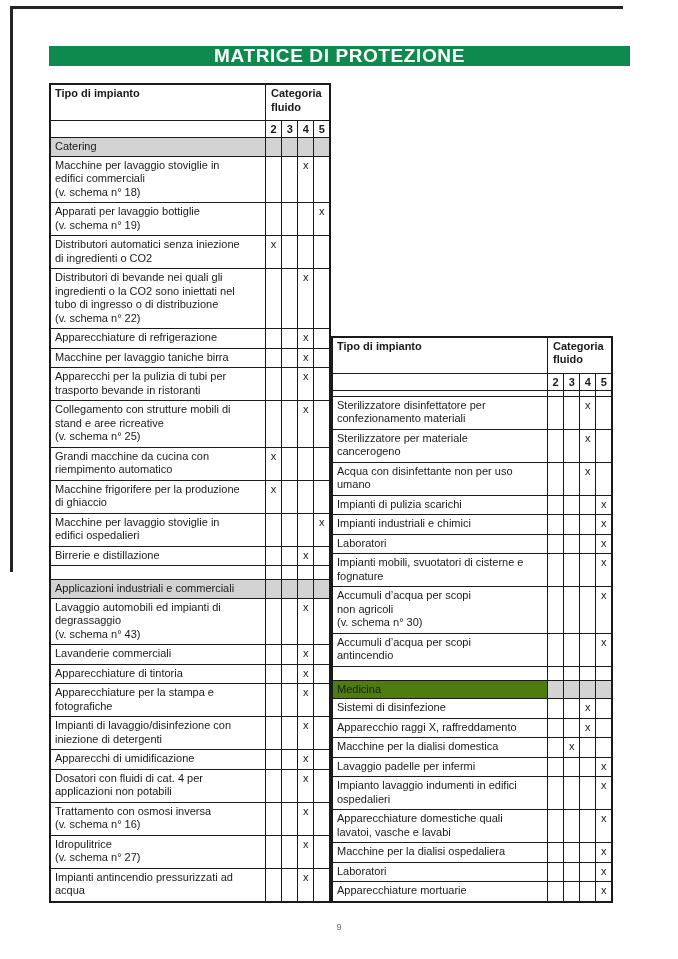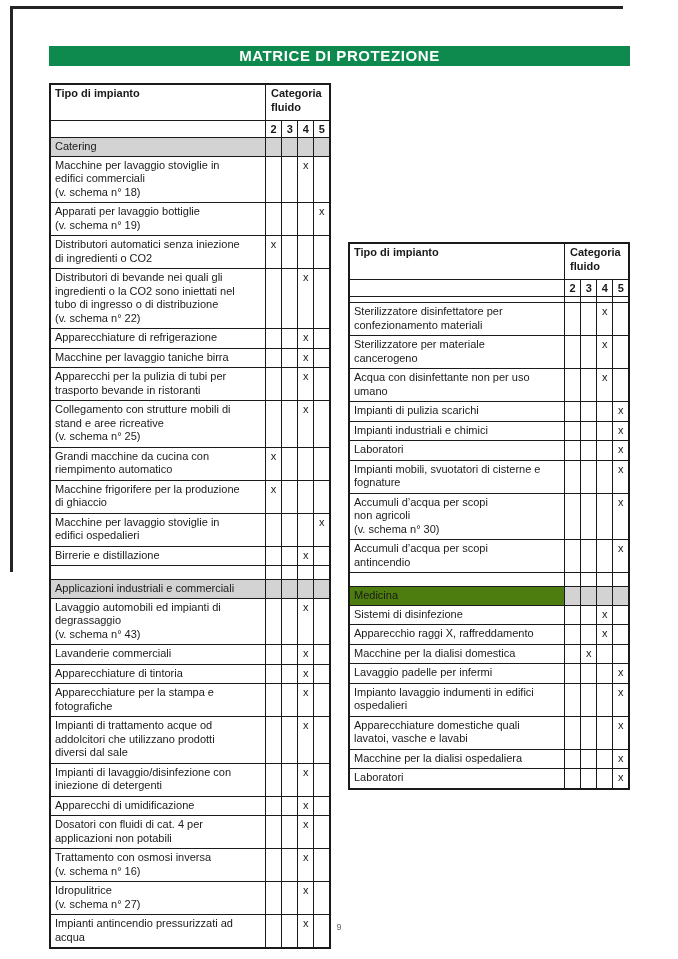--- a/index.html
+++ b/index.html
@@ -11,26 +11,26 @@
   
   .scan-top{position:absolute;left:10px;top:6px;width:613px;height:3px;background:#242424;}
   .scan-left{position:absolute;left:10px;top:6px;width:3px;height:566px;background:#242424;}
 
   .banner{
     position:absolute;left:49px;top:46px;width:581px;height:20px;
     text-align:center;
   }
   .banner .banner-text{
     display:inline-block;width:100%;height:100%;
-    color:#ffffff;font-weight:bold;font-size:15px;line-height:20px;letter-spacing:0.6px;
+    color:#ffffff;font-weight:bold;font-size:19px;line-height:20px;letter-spacing:0.6px;
   }
 
   .tables{
     position:absolute;left:49px;top:83px;
-    display:flex;gap:17px;align-items:center;
+    display:flex;align-items:flex-end;
   }
   table.matrix{
     border-collapse:collapse;table-layout:fixed;width:282px;
     border:2px solid #1a1a1a;
   }
   table.matrix th, table.matrix td{
     border:1px solid #1a1a1a;
     font-size:11px;line-height:13.5px;vertical-align:top;
     overflow:hidden;
   }
@@ -221,29 +221,20 @@
         </tr>
         <tr class="item">
           <td class="c-name">Apparecchiature per la stampa e
 fotografiche</td>
           <td class="c-num"></td>
           <td class="c-num"></td>
           <td class="c-num">x</td>
           <td class="c-num"></td>
         </tr>
         <tr class="item">
-          <td class="c-name">Impianti di trattamento acque od
-addolcitori che utilizzano prodotti
-diversi dal sale</td>
-          <td class="c-num"></td>
-          <td class="c-num"></td>
-          <td class="c-num">x</td>
-          <td class="c-num"></td>
-        </tr>
-        <tr class="item">
           <td class="c-name">Impianti di lavaggio/disinfezione con
 iniezione di detergenti</td>
           <td class="c-num"></td>
           <td class="c-num"></td>
           <td class="c-num">x</td>
           <td class="c-num"></td>
         </tr>
         <tr class="item">
           <td class="c-name">Apparecchi di umidificazione</td>
           <td class="c-num"></td>
@@ -443,18 +434,25 @@
           <td class="c-num"></td>
           <td class="c-num">x</td>
         </tr>
         <tr class="item">
           <td class="c-name">Laboratori</td>
           <td class="c-num"></td>
           <td class="c-num"></td>
           <td class="c-num"></td>
           <td class="c-num">x</td>
         </tr>
+        <tr class="item">
+          <td class="c-name">Apparecchiature mortuarie</td>
+          <td class="c-num"></td>
+          <td class="c-num"></td>
+          <td class="c-num"></td>
+          <td class="c-num">x</td>
+        </tr>
       </tbody>
   </table>
 
 </div>
 
 <div class="page-number">9</div>
 
 </body></html>

